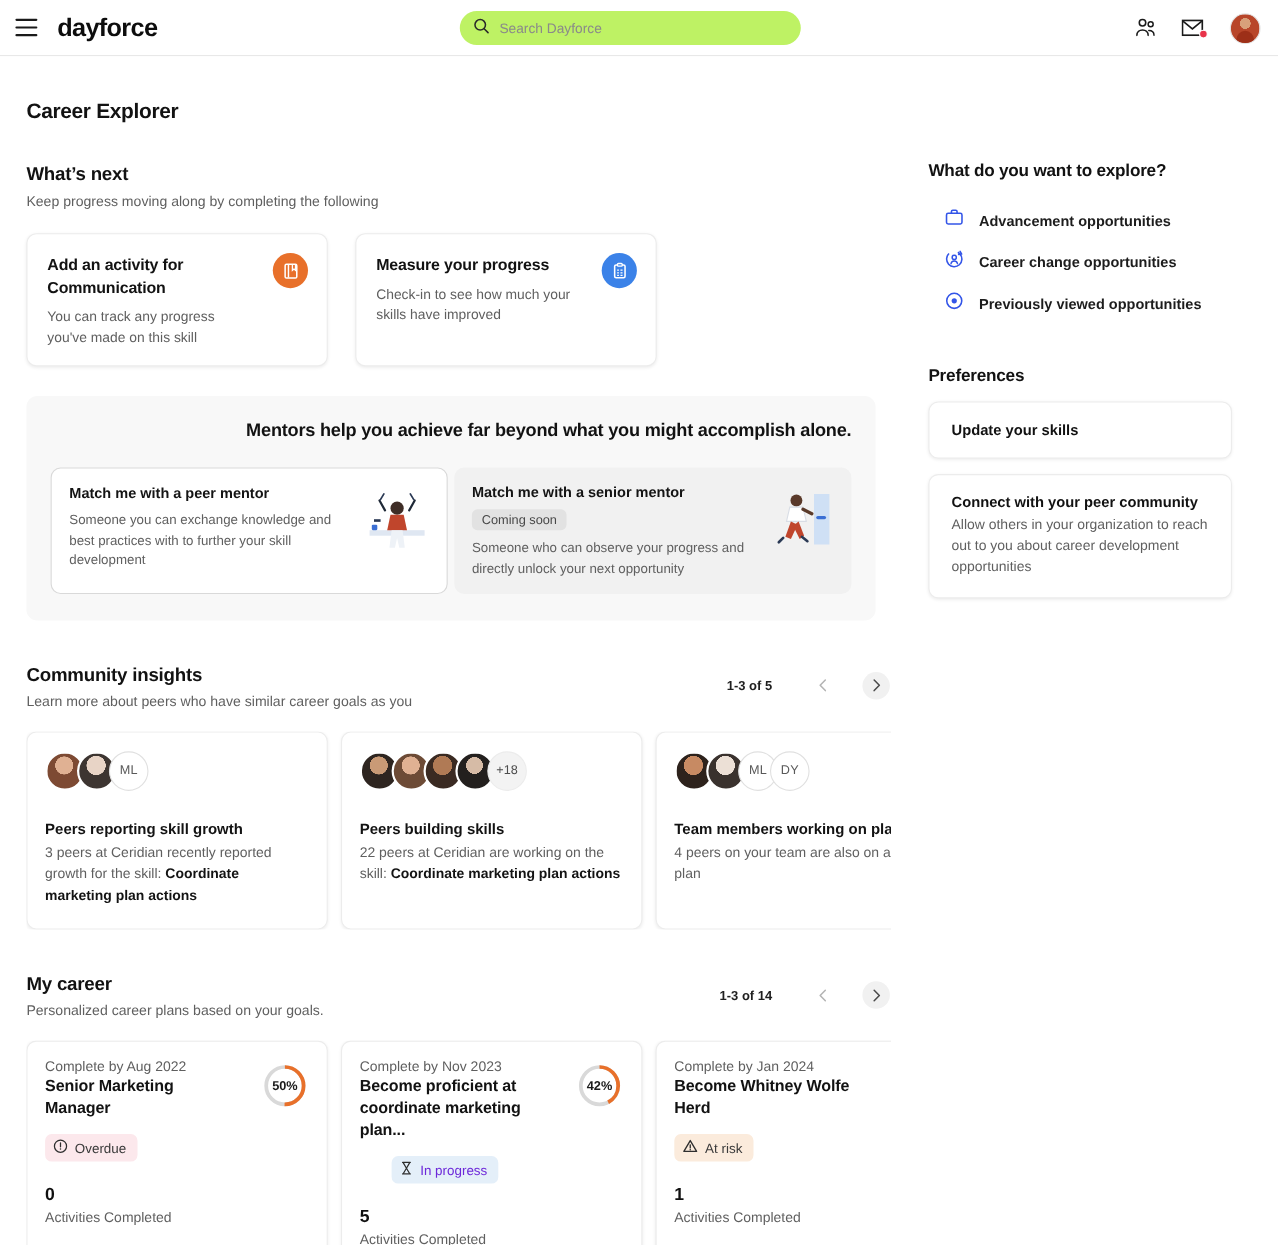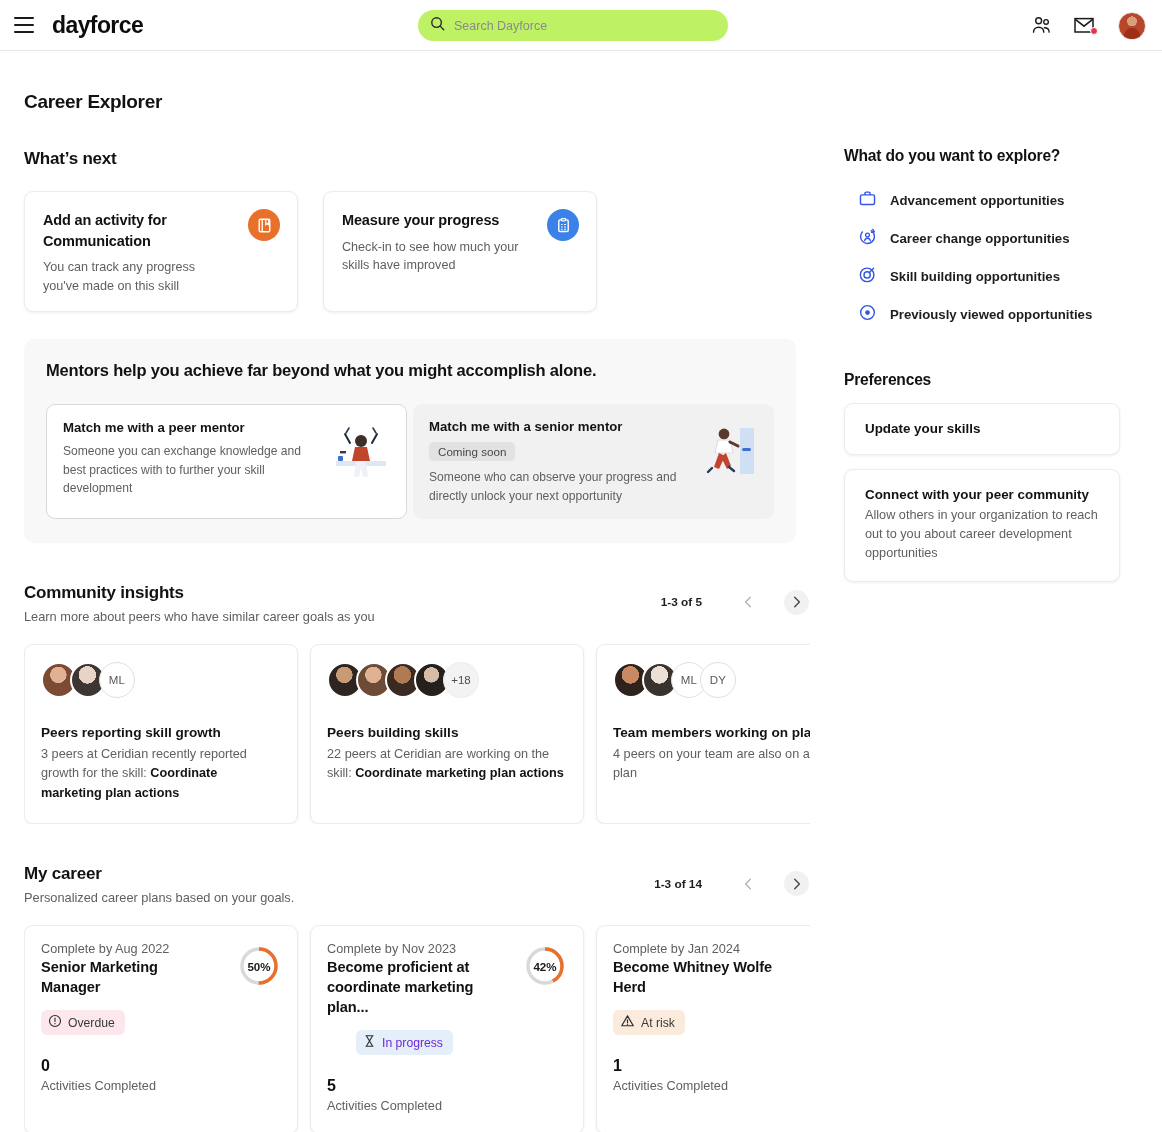--- a/index.html
+++ b/index.html
@@ -86,21 +86,21 @@
     position: absolute; right: 17px; top: 17px;
     width: 32px; height: 32px; border-radius: 50%;
     display: flex; align-items: center; justify-content: center;
   }
 
   
   .mentors {
     margin-top: 27px; width: 772px; background: #f8f8f8;
     border-radius: 10px; padding: 22px 22px 24px 22px;
   }
-  .mentors-h { text-align: left; font-size: 16.5px; font-weight: 700;
+  .mentors-h { text-align: right; font-size: 16.5px; font-weight: 700;
     color: #121212; letter-spacing: -0.2px; }
   .mentor-cards { display: flex; gap: 0; margin-top: 24px; }
   .mentor-card { width: 364px; min-height: 96px; padding: 15px 16px 14px 16px;
     position: relative; cursor: pointer; }
   .mentor-card.peer { background: #fff; border: 1px solid #d9d9d9; border-radius: 9px; }
   .mentor-card.senior { background: #f1f1f1; border-radius: 9px; margin-left: 6px; }
   .mentor-title { font-size: 13.2px; font-weight: 700; color: #141414; }
   .mentor-desc { font-size: 12.1px; color: #5f5f5f; line-height: 1.52; margin-top: 7px; width: 250px; }
   .chip-soon {
     display: inline-block; margin-top: 8px; padding: 3px 9px;
@@ -226,20 +226,21 @@
 </div>
 
 <div class="page">
 
   <div class="main-col">
 
     <div class="page-title">Career Explorer</div>
 
     <div class="whatsnext">
       <div class="section-h">What’s next</div>
+      <div class="section-sub">Keep progress moving along by completing the following</div>
 
       <div class="wn-cards">
         <div class="wn-card">
           <div class="wn-title">Add an activity for Communication</div>
           <div class="wn-desc">You can track any progress you've made on this skill</div>
           <div class="wn-icon" style="background:#E8702A">
             <svg width="17" height="17" viewBox="0 0 18 18" fill="none">
               <rect x="3.4" y="2.4" width="11.2" height="13.2" rx="1.3" stroke="#fff" stroke-width="1.5"></rect>
               <line x1="6.6" y1="2.8" x2="6.6" y2="15.2" stroke="#fff" stroke-width="1.4"></line>
               <path d="M10.4 2.8v5.4l1.5-1.2 1.5 1.2V2.8" stroke="#fff" stroke-width="1.3" fill="none"></path>
@@ -465,30 +466,20 @@
             <svg width="19" height="19" viewBox="0 0 20 20" fill="none">
               <circle cx="10" cy="10" r="7.3" stroke="#3355E8" stroke-width="1.5" stroke-dasharray="34 9" transform="rotate(-42 10 10)"></circle>
               <path d="M15.6 2.6l1.5 2.6-2.9.3" stroke="#3355E8" stroke-width="1.5" stroke-linecap="round" stroke-linejoin="round"></path>
               <circle cx="10" cy="8.4" r="2" stroke="#3355E8" stroke-width="1.4"></circle>
               <path d="M6.9 14.4c.4-1.7 1.7-2.6 3.1-2.6s2.7.9 3.1 2.6" stroke="#3355E8" stroke-width="1.4" stroke-linecap="round"></path>
             </svg>
           </span>
           <span class="explore-label">Career change opportunities</span>
         </div>
 
-        <div class="explore-item">
-          <span>
-            <svg width="19" height="19" viewBox="0 0 20 20" fill="none">
-              <circle cx="9.6" cy="10.4" r="7.1" stroke="#3355E8" stroke-width="1.5"></circle>
-              <circle cx="9.6" cy="10.4" r="3.3" stroke="#3355E8" stroke-width="1.5"></circle>
-              <path d="M11.8 8.2 16.4 3.4" stroke="#3355E8" stroke-width="1.5" stroke-linecap="round"></path>
-            </svg>
-          </span>
-          <span class="explore-label">Skill building opportunities</span>
-        </div>
 
         <div class="explore-item">
           <span>
             <svg width="19" height="19" viewBox="0 0 20 20" fill="none">
               <circle cx="10" cy="10" r="7.2" stroke="#3355E8" stroke-width="1.5"></circle>
               <circle cx="10" cy="10" r="2.5" fill="#3355E8"></circle>
             </svg>
           </span>
           <span class="explore-label">Previously viewed opportunities</span>
         </div>

